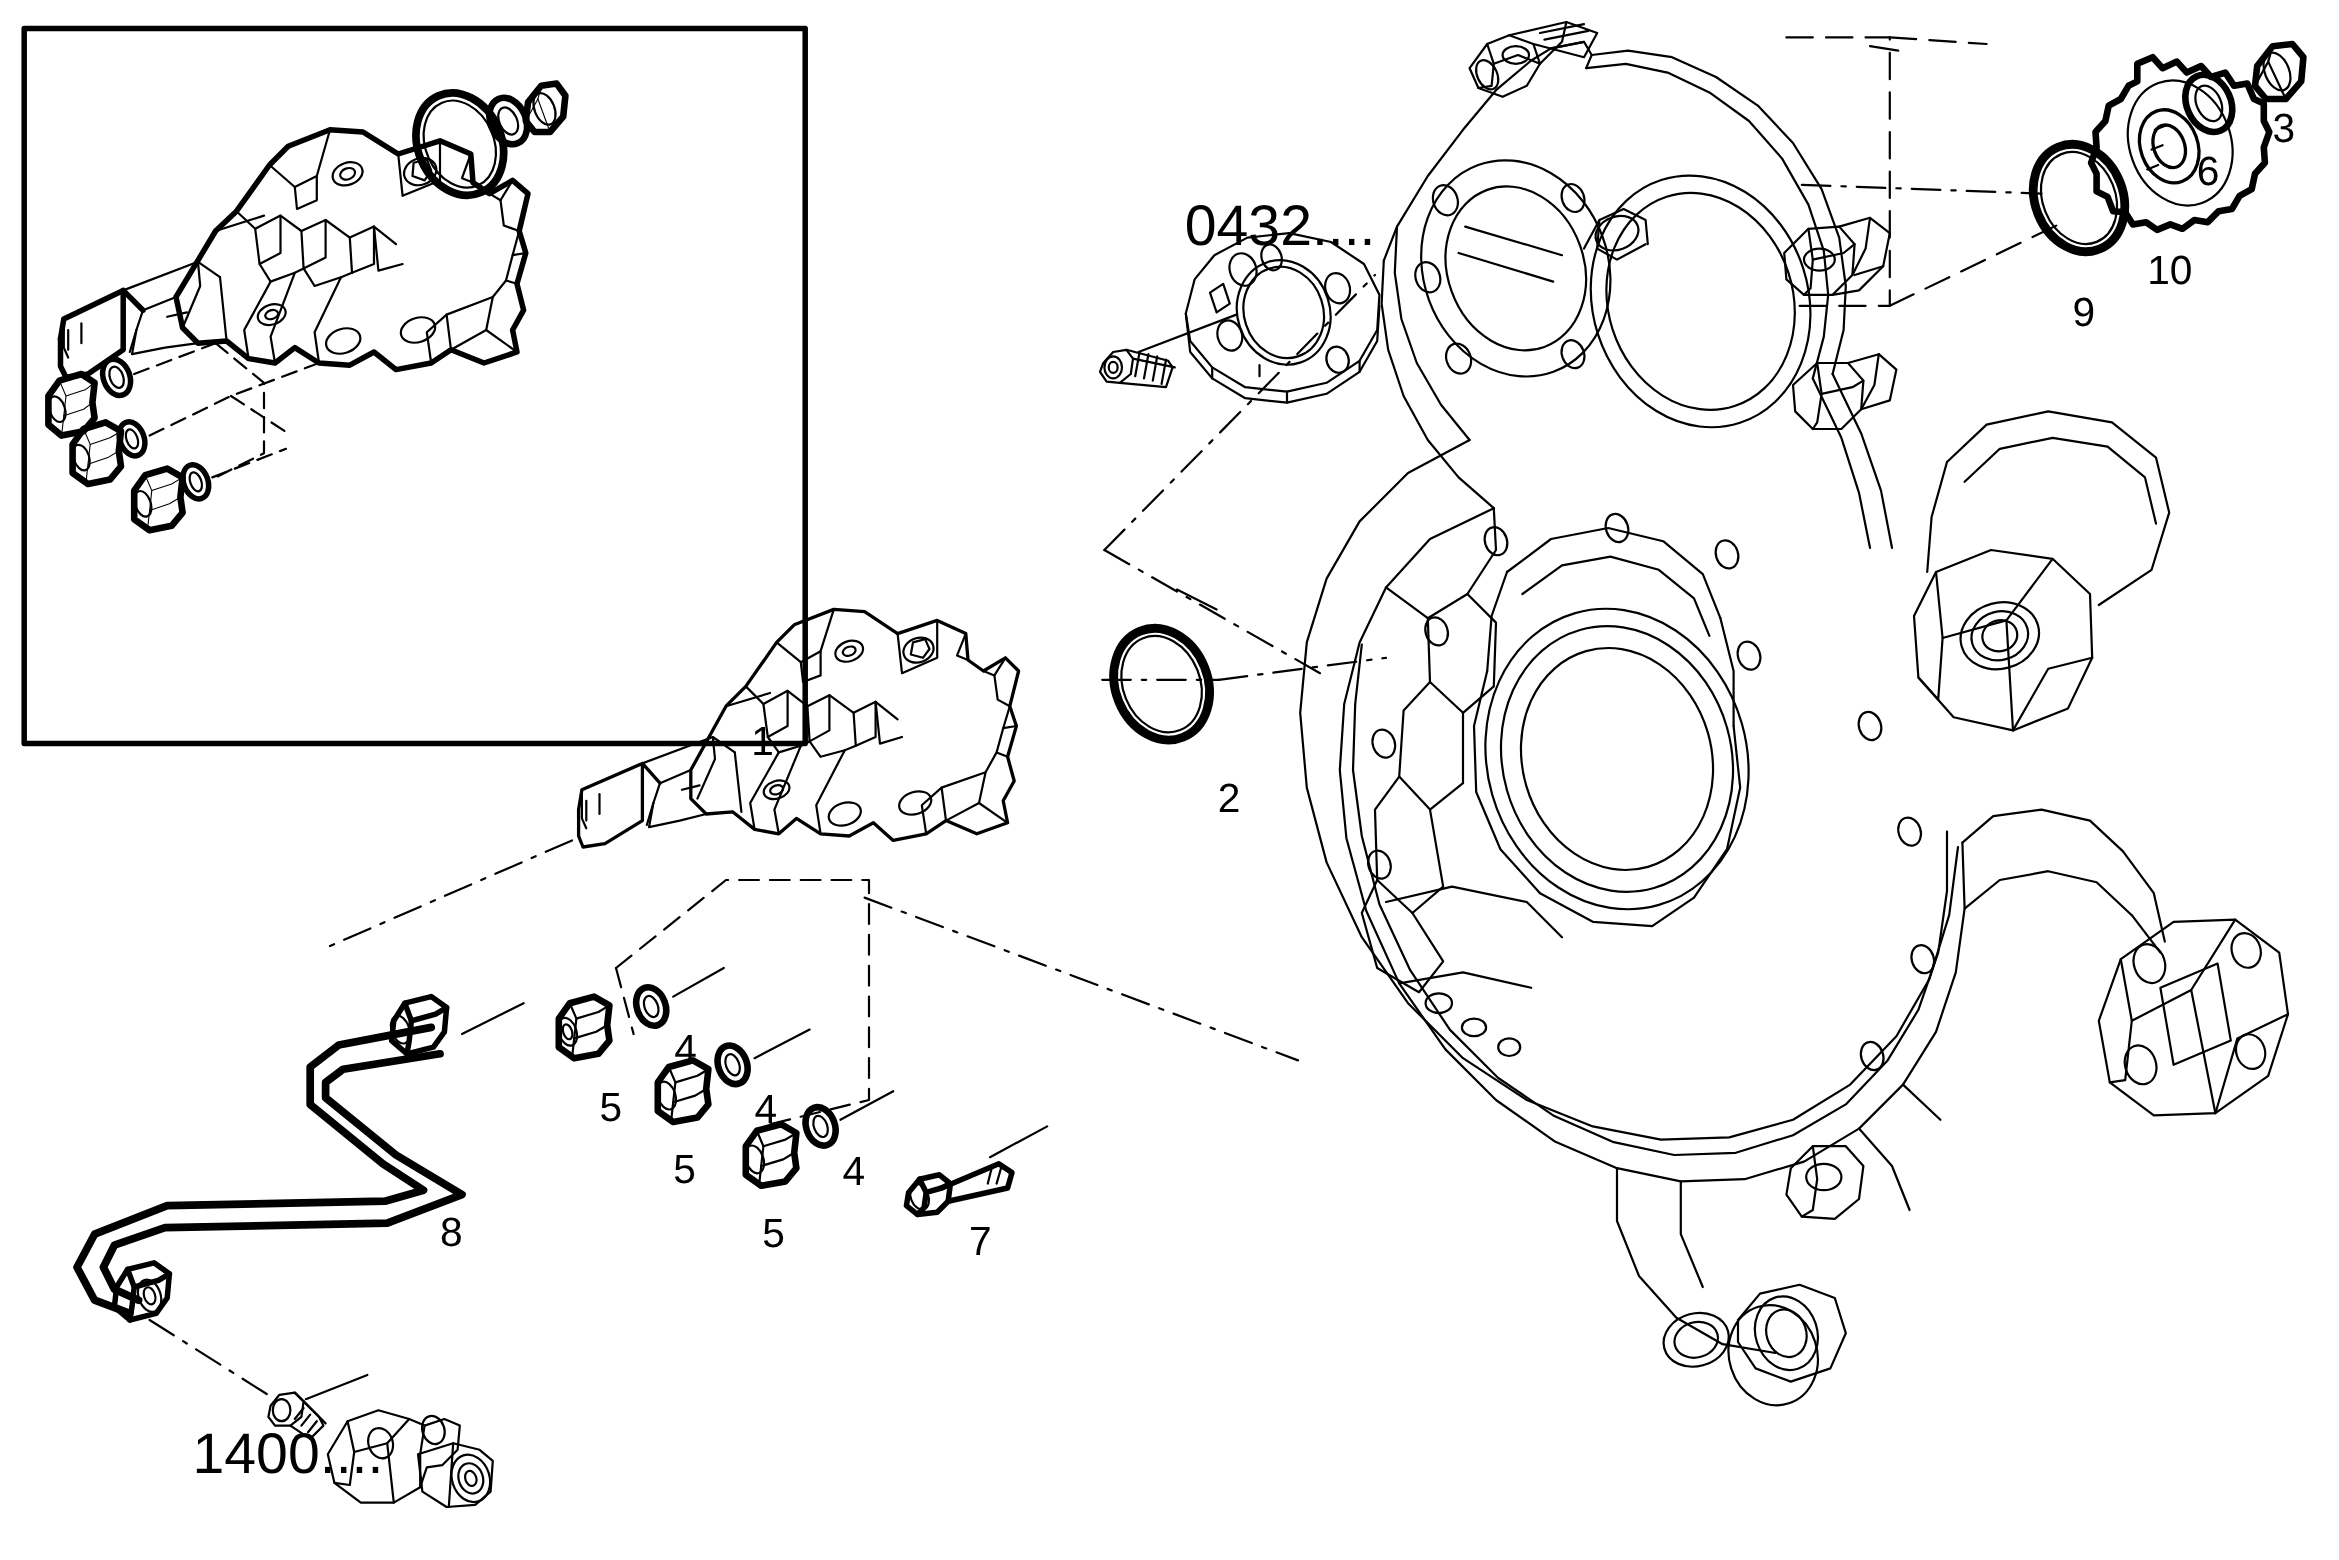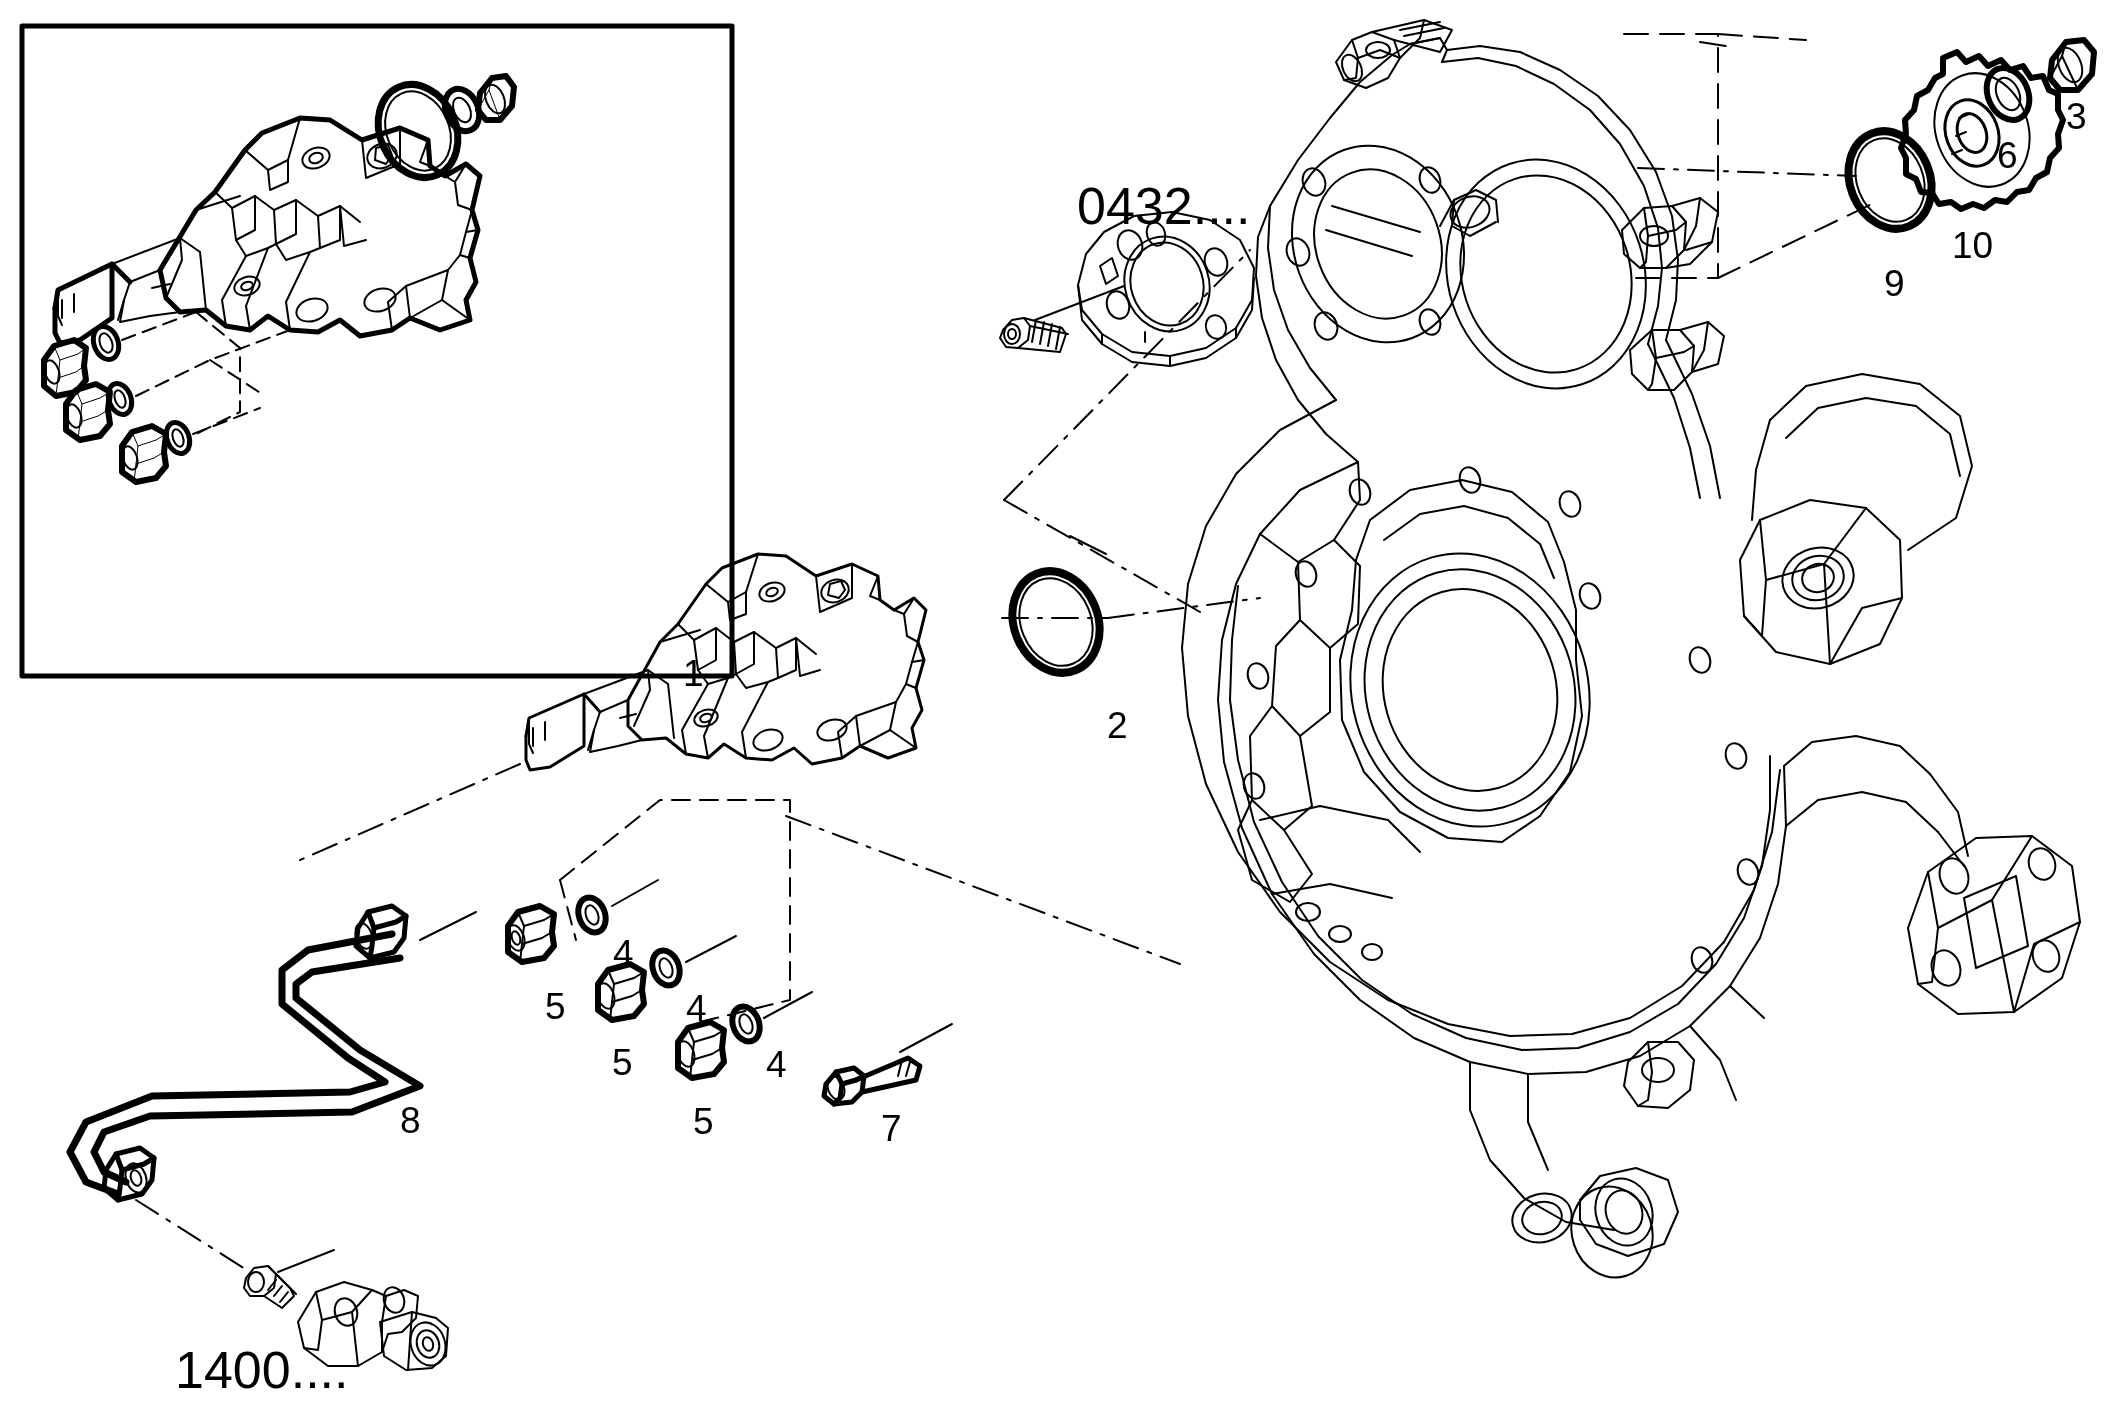--- a/index.html
+++ b/index.html
@@ -565,15 +565,15 @@
 <div class="lbl" style="left:881px;top:1110px;">7</div>
 
 <div class="lbl" style="left:400px;top:1102px;">8</div>
 
 <div class="lbl" style="left:1884px;top:265px;">9</div>
 
 <div class="lbl" style="left:1952px;top:205px;margin-top:22px;">10</div>
 
 <div class="lbl big" style="left:1077px;top:180px;">0432....</div>
 
-<div class="lbl big" style="left:175px;top:1344px;text-align:center;">1400....</div>
+<div class="lbl big" style="left:175px;top:1296px;text-align:center;">1400....</div>
 
 </div>
 
 </body></html>

